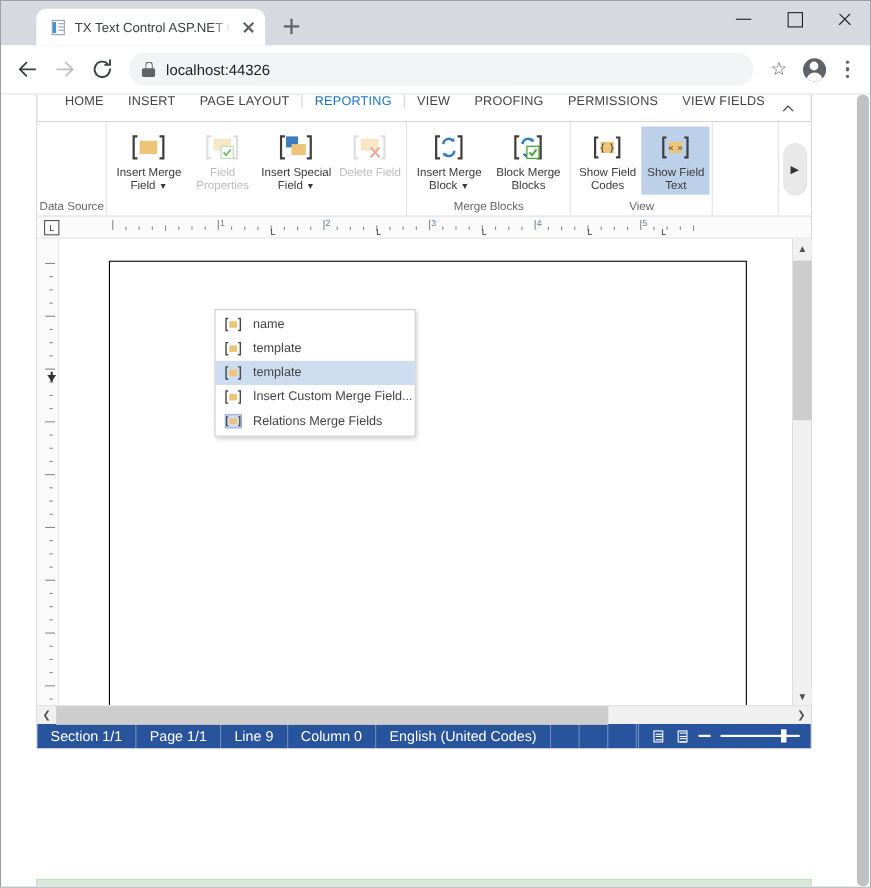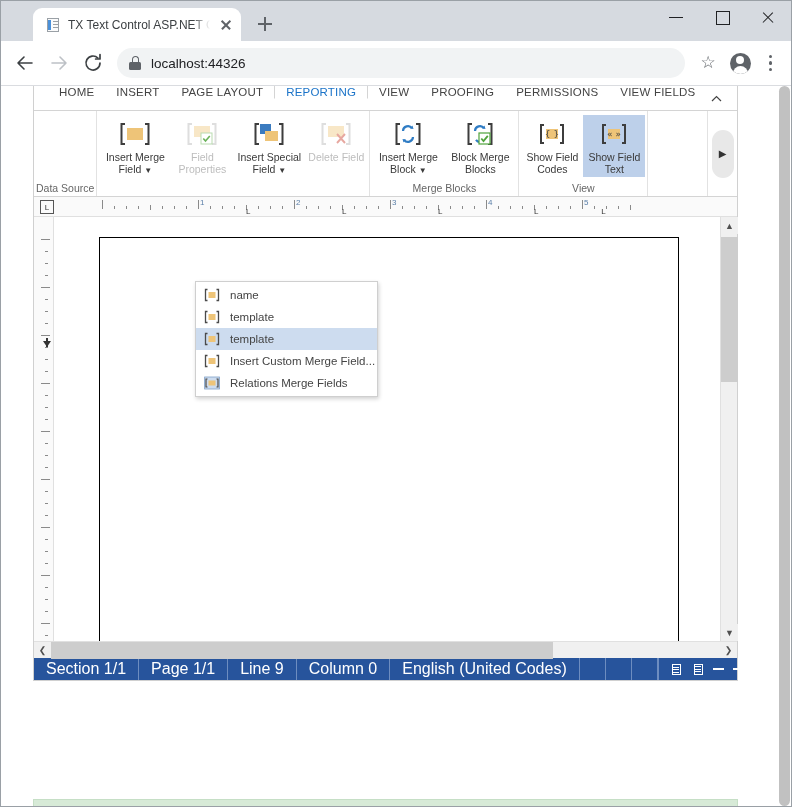--- a/index.html
+++ b/index.html
@@ -334,21 +334,21 @@
   .hsb-track { flex: 1; height: 17px; position: relative; }
   .hsb-thumb {
     position: absolute; left: 0; top: 0; height: 17px; width: 75%;
     background: #cdcdcd; cursor: pointer;
   }
 
   
   .statusbar {
     height: 22px; background: #27549c;
     display: flex; align-items: center;
-    color: #ffffff; font-size: 16px;
+    color: #ffffff; font-size: 13px;
   }
   .st-cell {
     padding: 0 12px; height: 22px; display: flex; align-items: center;
     border-right: 1px solid #6d8dc0; white-space: nowrap;
   }
   .st-cell.blank { min-width: 26px; padding: 0; }
   .st-spacer { flex: 1; }
   .st-zoom {
     display: flex; align-items: center; gap: 7px; padding-right: 10px;
     border-left: 1px solid #6d8dc0; padding-left: 10px; height: 22px;

